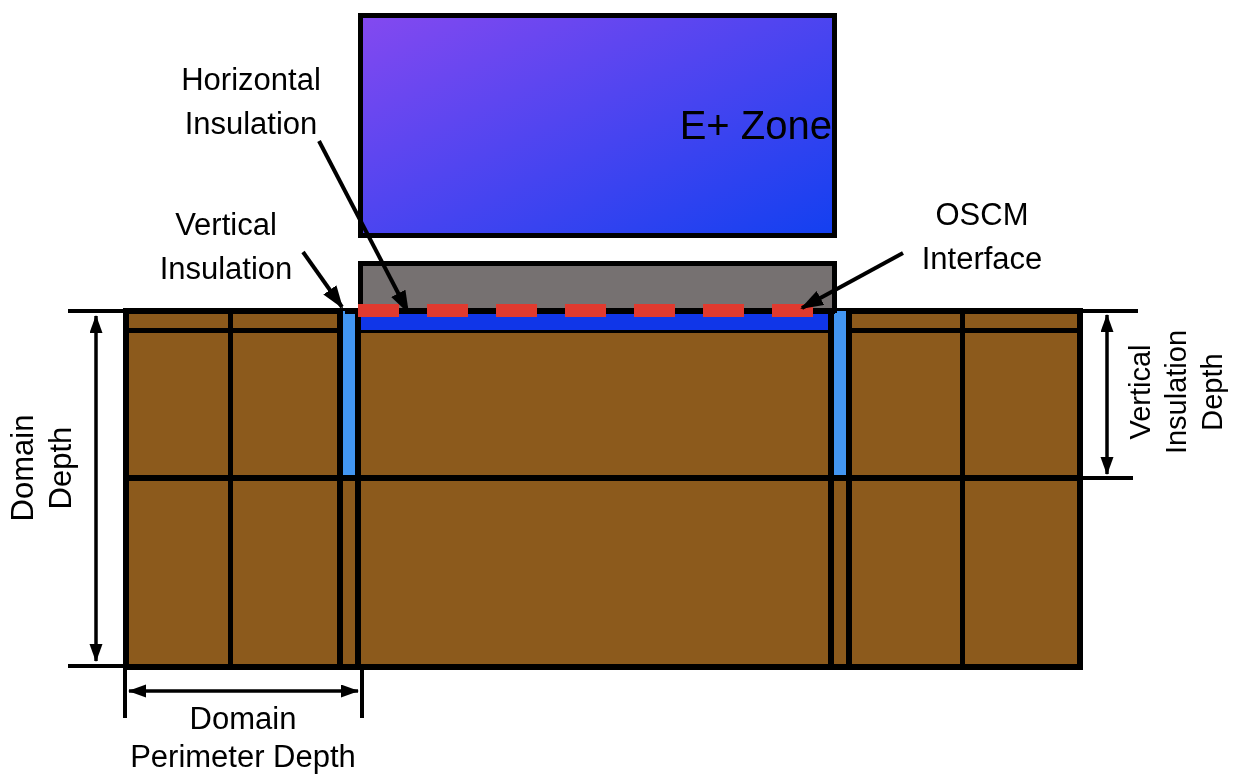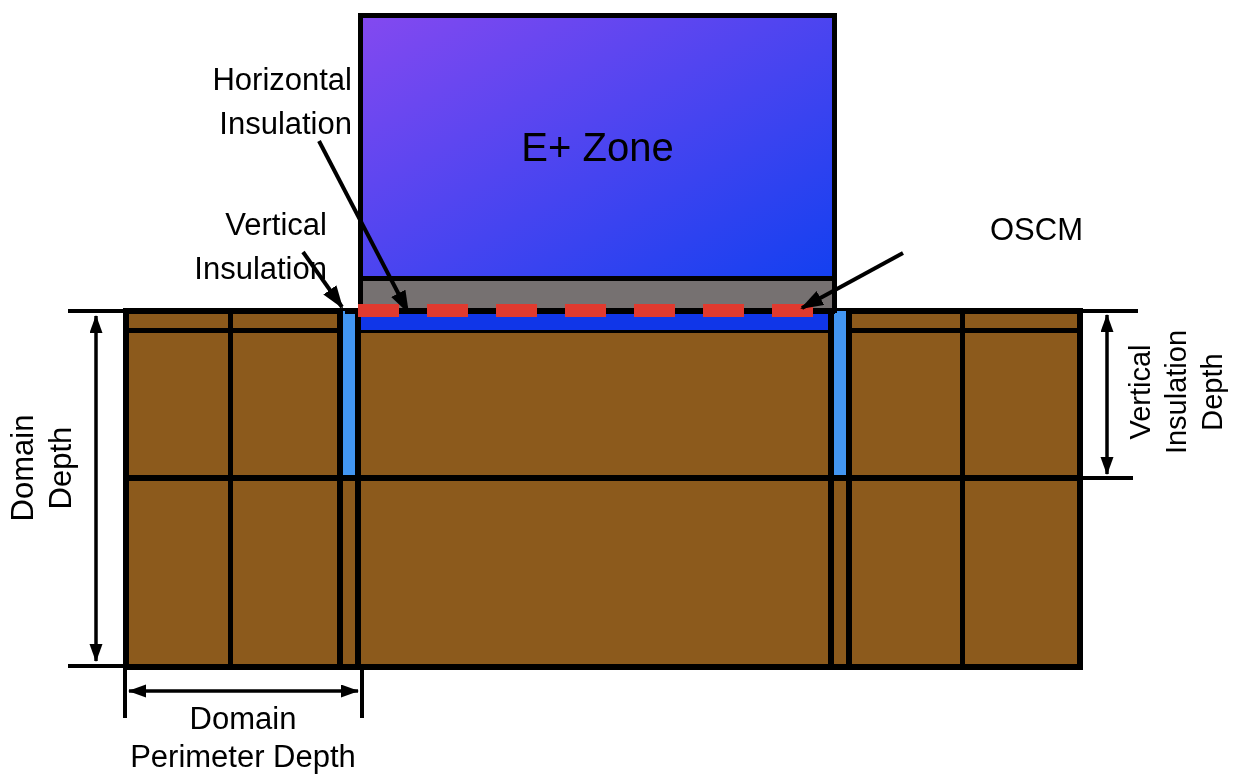--- a/index.html
+++ b/index.html
@@ -21,31 +21,31 @@
   
   .domain{left:123px;top:308px;width:960px;height:362px;background:var(--c-soil);
           border:6px solid var(--c-line);box-sizing:border-box;}
   .gline{background:var(--c-line);}
   
   .vstrip{width:12px;top:311px;height:164px;background:var(--c-vertical_insulation);}
   .hins{left:361px;top:314px;width:467px;height:16px;background:var(--c-horizontal_insulation);}
   
   .slab{left:358px;top:261px;width:479px;height:52px;background:var(--c-slab);
         border:5px solid var(--c-line);box-sizing:border-box;}
-  .zone{left:358px;top:13px;width:479px;height:268px;
+  .zone{left:358px;top:13px;width:479px;height:225px;
         background:linear-gradient(to bottom right,var(--c-zone_gradient_start),var(--c-zone_gradient_end));
         border:5px solid var(--c-line);box-sizing:border-box;
-        display:flex;align-items:center;justify-content:center;}
+        display:flex;align-items:center;justify-content:flex-end;}
   .zone-label{font-size:40px;color:#000;}
   
   .dashbase{left:345px;top:308px;width:490px;height:6px;background:var(--c-line);}
   .dashred{left:358px;top:304px;width:472px;height:13px;
            background:repeating-linear-gradient(to right,var(--c-oscm_red) 0px,var(--c-oscm_red) 41px,transparent 41px,transparent 69px);}
   
-  .lbl{font-size:31px;line-height:44px;text-align:right;white-space:nowrap;}
+  .lbl{font-size:31px;line-height:44px;text-align:center;white-space:nowrap;}
   .lbl2{font-size:31px;line-height:38px;text-align:center;white-space:nowrap;}
   .rot{transform:rotate(-90deg);}
   #svg-overlay{left:0;top:0;pointer-events:none;}
 </style>
 </head>
 <body>
 
 <div id="canvas">
 
   <div class="abs domain"></div>
@@ -80,22 +80,23 @@
   <div class="abs lbl" style="left:150px;top:58px;width:202px;">
     <div>Horizontal</div>
     <div>Insulation</div>
   </div>
 
   <div class="abs lbl" style="left:125px;top:203px;width:202px;">
     <div>Vertical</div>
     <div>Insulation</div>
   </div>
 
-  <div class="abs lbl" style="left:881px;top:208px;width:202px;">
+  <div class="abs lbl" style="left:881px;top:193px;width:202px;">
     <div>OSCM</div>
+    <div>Interface</div>
   </div>
 
   <div class="abs lbl2 rot" style="left:-68px;top:430px;width:220px;height:76px;">
     <div>Domain</div>
     <div>Depth</div>
   </div>
 
   <div class="abs lbl2 rot" style="left:1066px;top:338px;width:220px;height:108px;font-size:29px;line-height:36px;">
     <div>Vertical</div>
     <div>Insulation</div>

